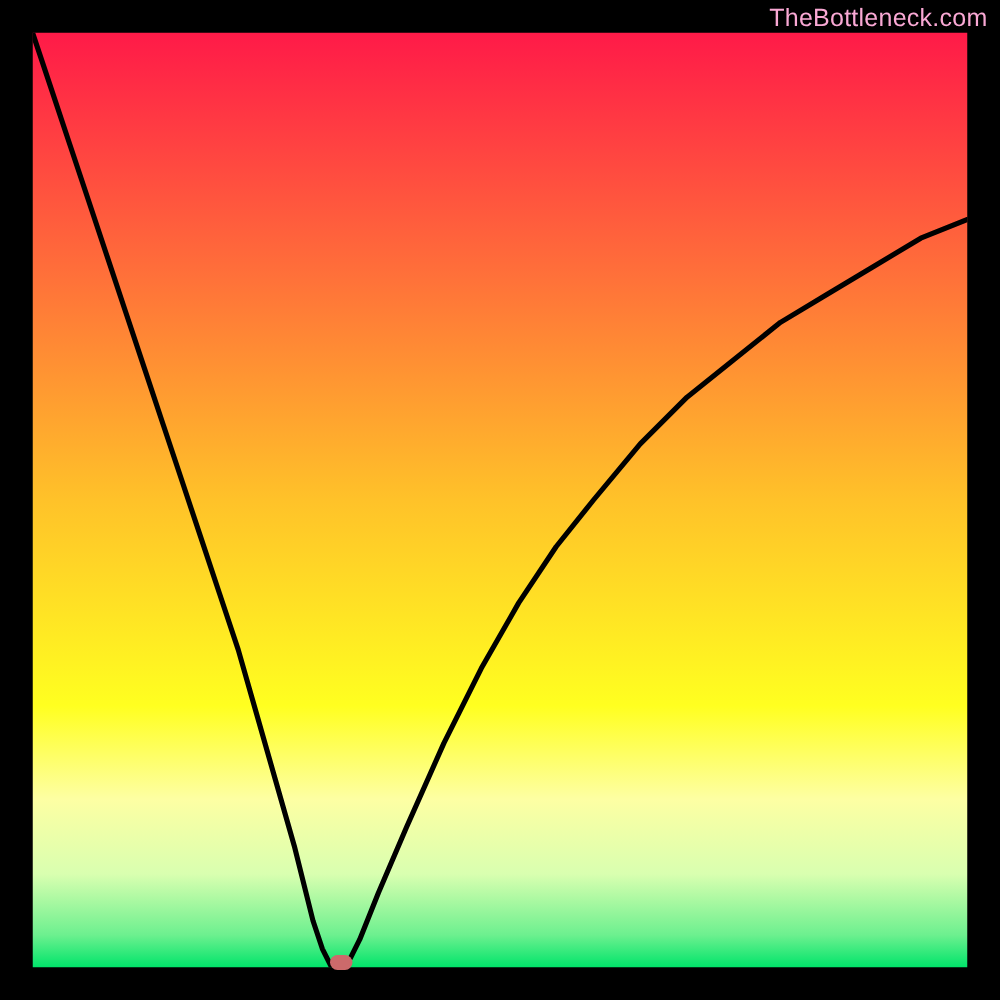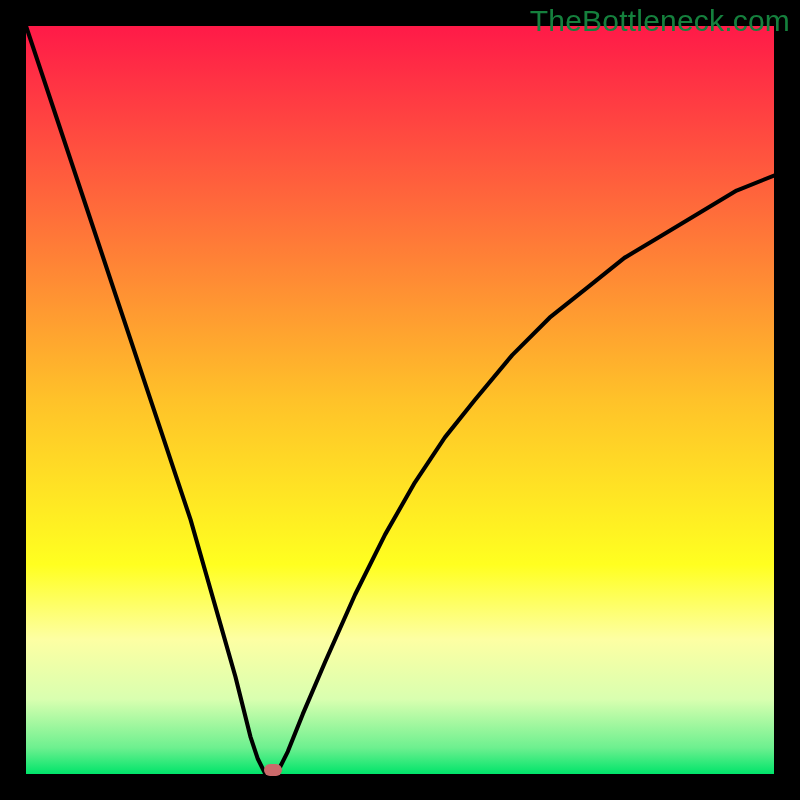--- a/index.html
+++ b/index.html
@@ -14,22 +14,22 @@
   .frame {
     position: relative;
     width: 800px;
     height: 800px;
     background: #000;
   }
   .watermark {
     position: absolute;
     top: 4px;
     right: 10px;
-    color: #15803d;
-    font-size: 30px;
+    color: #f9a8d4;
+    font-size: 20px;
     font-weight: 500;
     letter-spacing: 0.2px;
     z-index: 5;
   }
   .plot {
     position: absolute;
     left: 26px;
     top: 26px;
     width: 748px;
     height: 748px;

